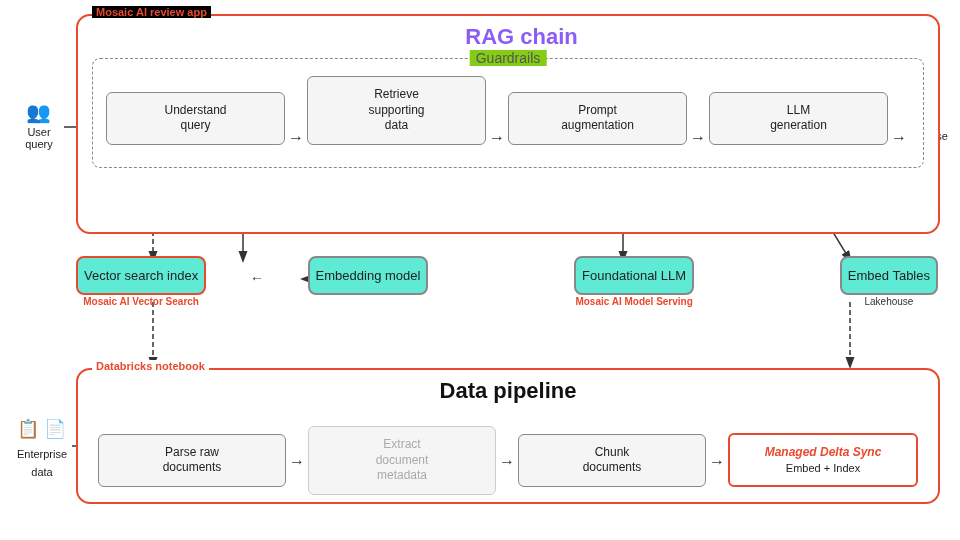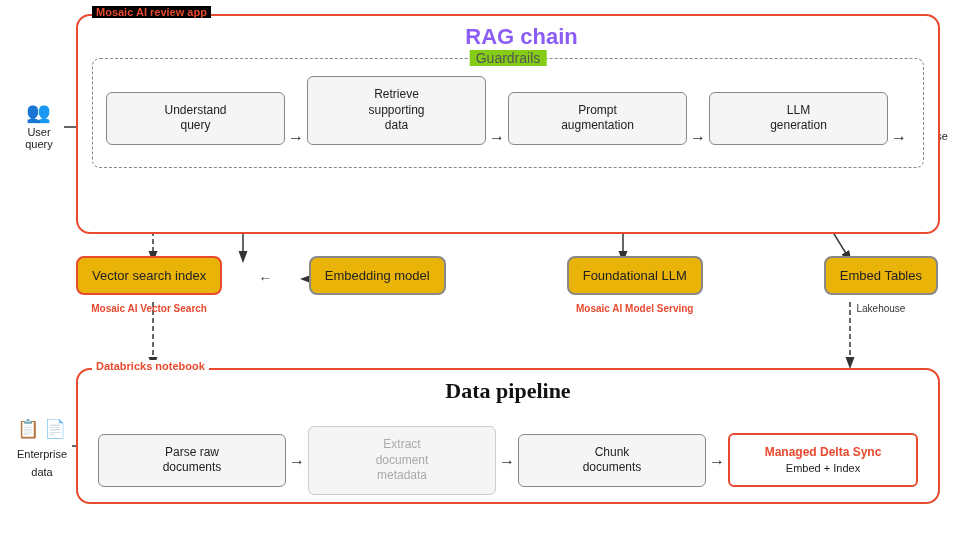--- a/index.html
+++ b/index.html
@@ -114,37 +114,37 @@
       left: 6px;
       text-align: center;
       font-size: 11px;
       color: #222;
       width: 60px;
     }
 
     .middle-box {
       border: 2px solid #e84a2f;
       border-radius: 8px;
-      background: #eab308;
-      padding: 10px 14px;
+      background: #5eead4;
+      padding: 10px 6px;
       font-size: 13px;
       color: #222;
       text-align: left;
       white-space: nowrap;
     }
 
     .middle-box.gray-border {
       border-color: #888;
     }
 
     .middle-label {
       font-size: 10px;
       color: #e84a2f;
       font-weight: 600;
-      margin-top: 8px;
+      margin-top: 1px;
       text-align: center;
     }
 
     
     .dp-outer {
       position: absolute;
       top: 368px;
       left: 76px;
       right: 20px;
       height: 136px;
@@ -165,21 +165,20 @@
     }
 
     .dp-title {
       position: absolute;
       top: 8px;
       left: 0; right: 0;
       text-align: center;
       font-size: 22px;
       font-weight: 800;
       color: #111;
-      font-family: Liberation Serif, serif;
     }
 
     .dp-boxes {
       position: absolute;
       top: 56px;
       left: 20px;
       right: 20px;
       display: flex;
       align-items: center;
       gap: 0;
@@ -199,20 +198,21 @@
     }
 
     .dp-box.highlighted {
       border: 2px solid #e84a2f;
       background: #fff;
     }
 
     .dp-box.highlighted .dp-box-title {
       color: #e84a2f;
       font-weight: 700;
+      font-style: italic;
     }
 
     .dp-box.grayed {
       color: #aaa;
       border-color: #ccc;
     }
 
     .dp-arrow {
       width: 22px;
       flex-shrink: 0;

